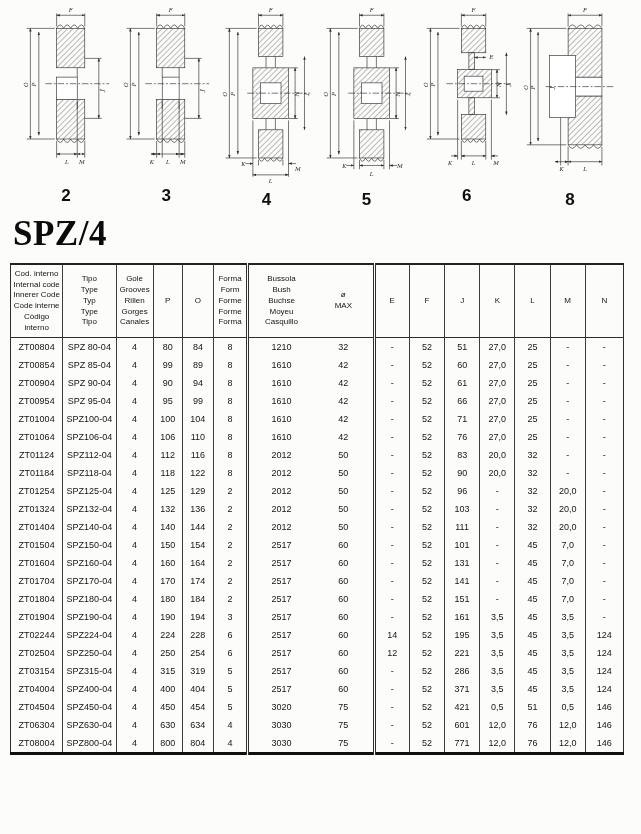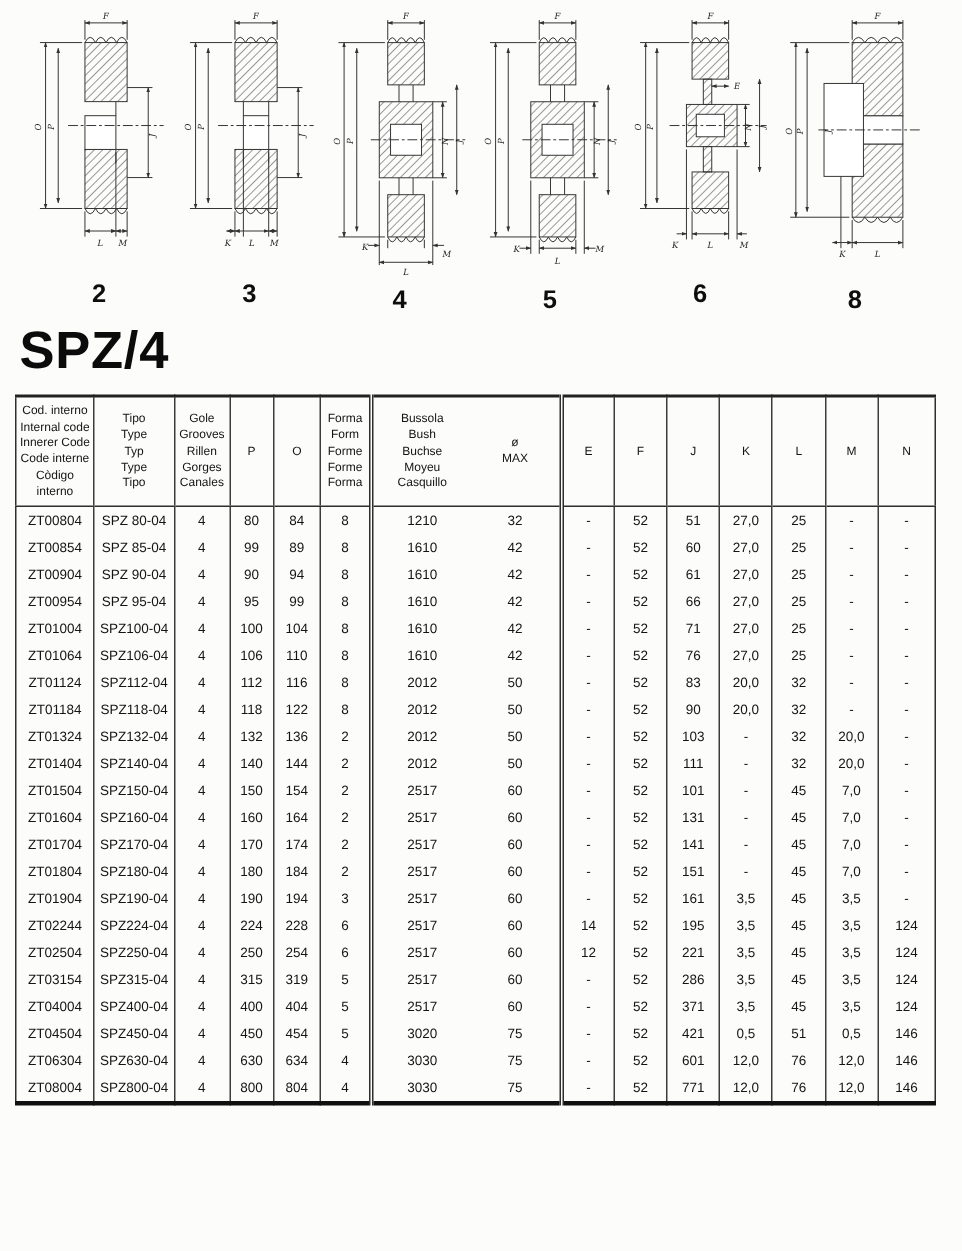--- a/index.html
+++ b/index.html
@@ -24,21 +24,21 @@
     font-family:"DejaVu Serif", serif; text-anchor:middle;
   }
   .form-num {
     font-weight:bold; font-size:17px; margin-top:2px;
     font-family:"Liberation Sans", sans-serif; color:#0e0e0e;
   }
 
   
   h1.title {
     font-size:35px; font-weight:bold; margin:6px 0 9px 4px;
-    font-family:Liberation Sans, sans-serif; color:#0b0b0b; letter-spacing:0.5px;
+    font-family:Liberation Serif, serif; color:#0b0b0b; letter-spacing:0.5px;
   }
 
   
   table.spz {
     border-collapse:collapse; table-layout:fixed;
     width:614px; margin-left:1px;
     border-left:1px solid #2e2e2e; border-right:1px solid #2e2e2e;
     border-top:2px solid #222; border-bottom:3px solid #101010;
   }
   .spz th {
@@ -477,20 +477,37 @@
           <td>50</td>
           <td>-</td>
           <td>52</td>
           <td>90</td>
           <td>20,0</td>
           <td>32</td>
           <td>-</td>
           <td>-</td>
         </tr>
         <tr>
+          <td>ZT01254</td>
+          <td>SPZ125-04</td>
+          <td>4</td>
+          <td class="bold">125</td>
+          <td>129</td>
+          <td>2</td>
+          <td>2012</td>
+          <td>50</td>
+          <td>-</td>
+          <td>52</td>
+          <td>96</td>
+          <td>-</td>
+          <td>32</td>
+          <td>20,0</td>
+          <td>-</td>
+        </tr>
+        <tr>
           <td>ZT01324</td>
           <td>SPZ132-04</td>
           <td>4</td>
           <td class="bold">132</td>
           <td>136</td>
           <td>2</td>
           <td>2012</td>
           <td>50</td>
           <td>-</td>
           <td>52</td>

